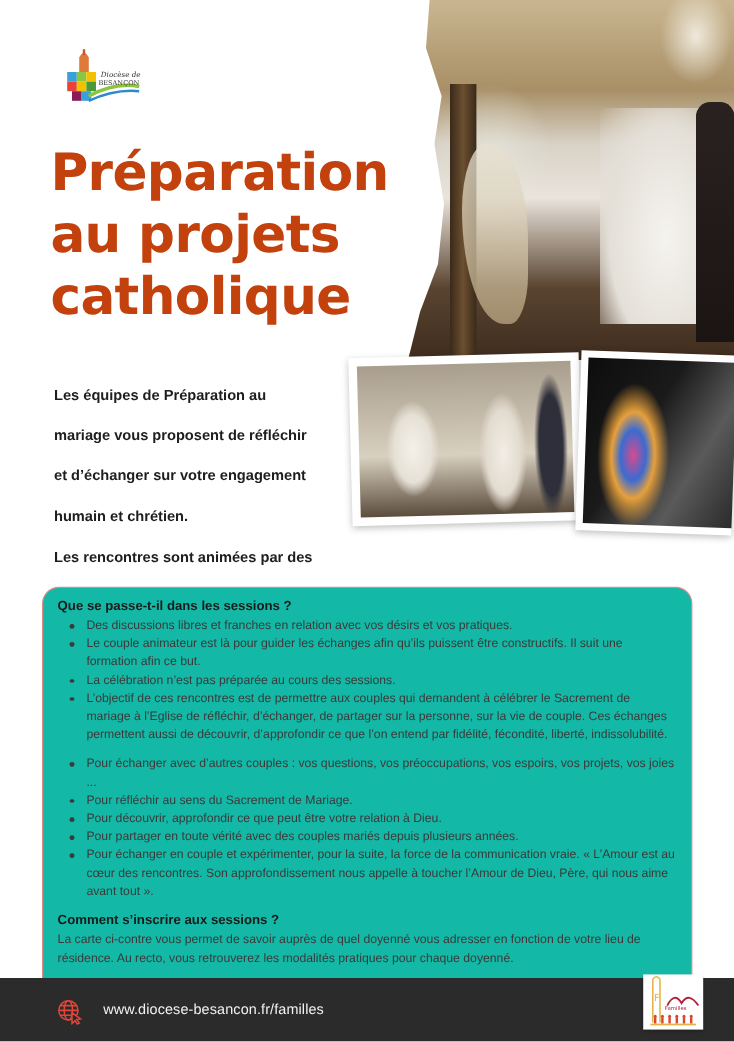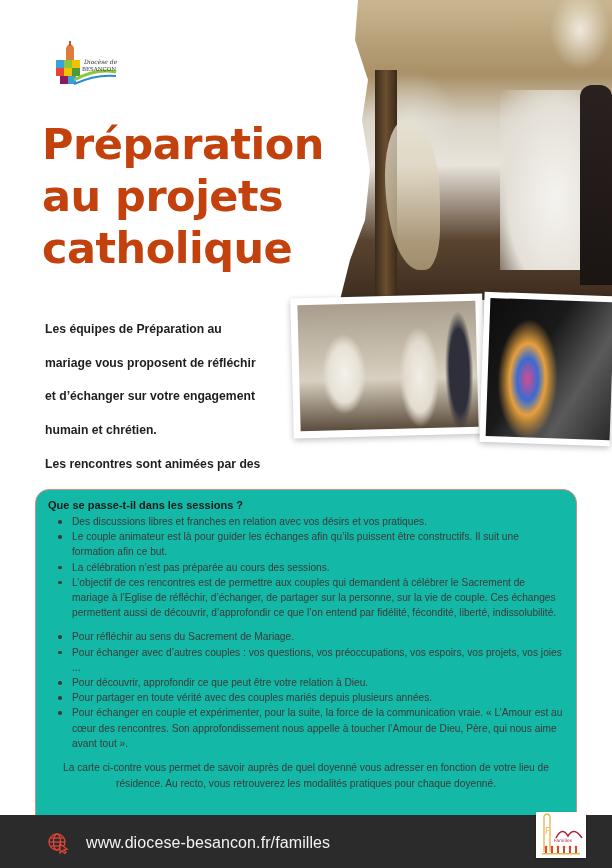--- a/index.html
+++ b/index.html
@@ -83,29 +83,29 @@
     margin-top: 39px;
   }
   .section-title { font-size: 11px; font-weight: bold; color: #1a1a1a; line-height: 15px; margin-bottom: 1px; }
   .bullets { list-style: none; padding-left: 16px; margin-bottom: 9px; }
   .bullets li {
     position: relative; font-size: 10.2px; line-height: 15.2px; color: #3a3a3a; padding-left: 8px;
   }
   .bullets li::before {
     content: ""; position: absolute; left: -6px; top: 6px; width: 3.5px; height: 3.5px; border-radius: 50%; background: #3a3a3a;
   }
-  .para { font-size: 10.2px; line-height: 16px; color: #3a3a3a; text-align: center; }
+  .para { font-size: 10.2px; line-height: 16px; color: #3a3a3a; }
 
   
   .footer {
     position: absolute; left: 0; top: 815px; width: 612px; height: 53px; background: #2b2b2b;
   }
   .globe { position: absolute; left: 47px; top: 832px; width: 22px; height: 22px; }
   .footer-url {
-    position: absolute; left: 86px; top: 834px; font-size: 16px; color: #f2f2f2; letter-spacing: 0.1px;
+    position: absolute; left: 86px; top: 834px; font-size: 12px; color: #f2f2f2; letter-spacing: 0.1px;
   }
   .family-logo {
     position: absolute; left: 536px; top: 812px; width: 50px; height: 46px; background: #fff;
     box-shadow: 0 1px 2px rgba(0,0,0,0.3);
   }
 </style>
 </head>
 <body>
 
 <div class="hero-photo">
@@ -159,27 +159,28 @@
 <div class="info-box">
   <div class="section-title">Que se passe-t-il dans les sessions ?</div>
   <ul class="bullets">
     <li>Des discussions libres et franches en relation avec vos désirs et vos pratiques.</li>
     <li>Le couple animateur est là pour guider les échanges afin qu’ils puissent être constructifs. Il suit une formation afin ce but.</li>
     <li>La célébration n’est pas préparée au cours des sessions.</li>
     <li>L’objectif de ces rencontres est de permettre aux couples qui demandent à célébrer le Sacrement de mariage à l’Eglise de réfléchir, d’échanger, de partager sur la personne, sur la vie de couple. Ces échanges permettent aussi de découvrir, d’approfondir ce que l’on entend par fidélité, fécondité, liberté, indissolubilité.</li>
   </ul>
 
   <ul class="bullets">
+    <li>Pour échanger avec d’autres couples : vos questions, vos préoccupations, vos espoirs, vos projets, vos joies ...</li>
     <li>Pour réfléchir au sens du Sacrement de Mariage.</li>
-    <li>Pour échanger avec d’autres couples : vos questions, vos préoccupations, vos espoirs, vos projets, vos joies ...</li>
     <li>Pour découvrir, approfondir ce que peut être votre relation à Dieu.</li>
     <li>Pour partager en toute vérité avec des couples mariés depuis plusieurs années.</li>
     <li>Pour échanger en couple et expérimenter, pour la suite, la force de la communication vraie.  « L’Amour est au cœur des rencontres. Son approfondissement nous appelle à toucher l’Amour de Dieu, Père, qui nous aime avant tout ».</li>
   </ul>
 
+  <div class="section-title">Comment s’inscrire aux sessions ?</div>
   <p class="para">La carte ci-contre vous permet de savoir auprès de quel doyenné vous adresser en fonction de votre lieu de résidence. Au recto, vous retrouverez les modalités pratiques pour chaque doyenné.</p>
 </div>
 
 <div class="footer"></div>
 <div class="globe">
   <svg width="22" height="22" viewBox="0 0 22 22" fill="none" stroke="#e0453a" stroke-width="1.3">
     <circle cx="10" cy="10" r="8"></circle>
     <ellipse cx="10" cy="10" rx="3.5" ry="8"></ellipse>
     <line x1="2" y1="10" x2="18" y2="10"></line>
     <line x1="3.5" y1="6" x2="16.5" y2="6"></line>

